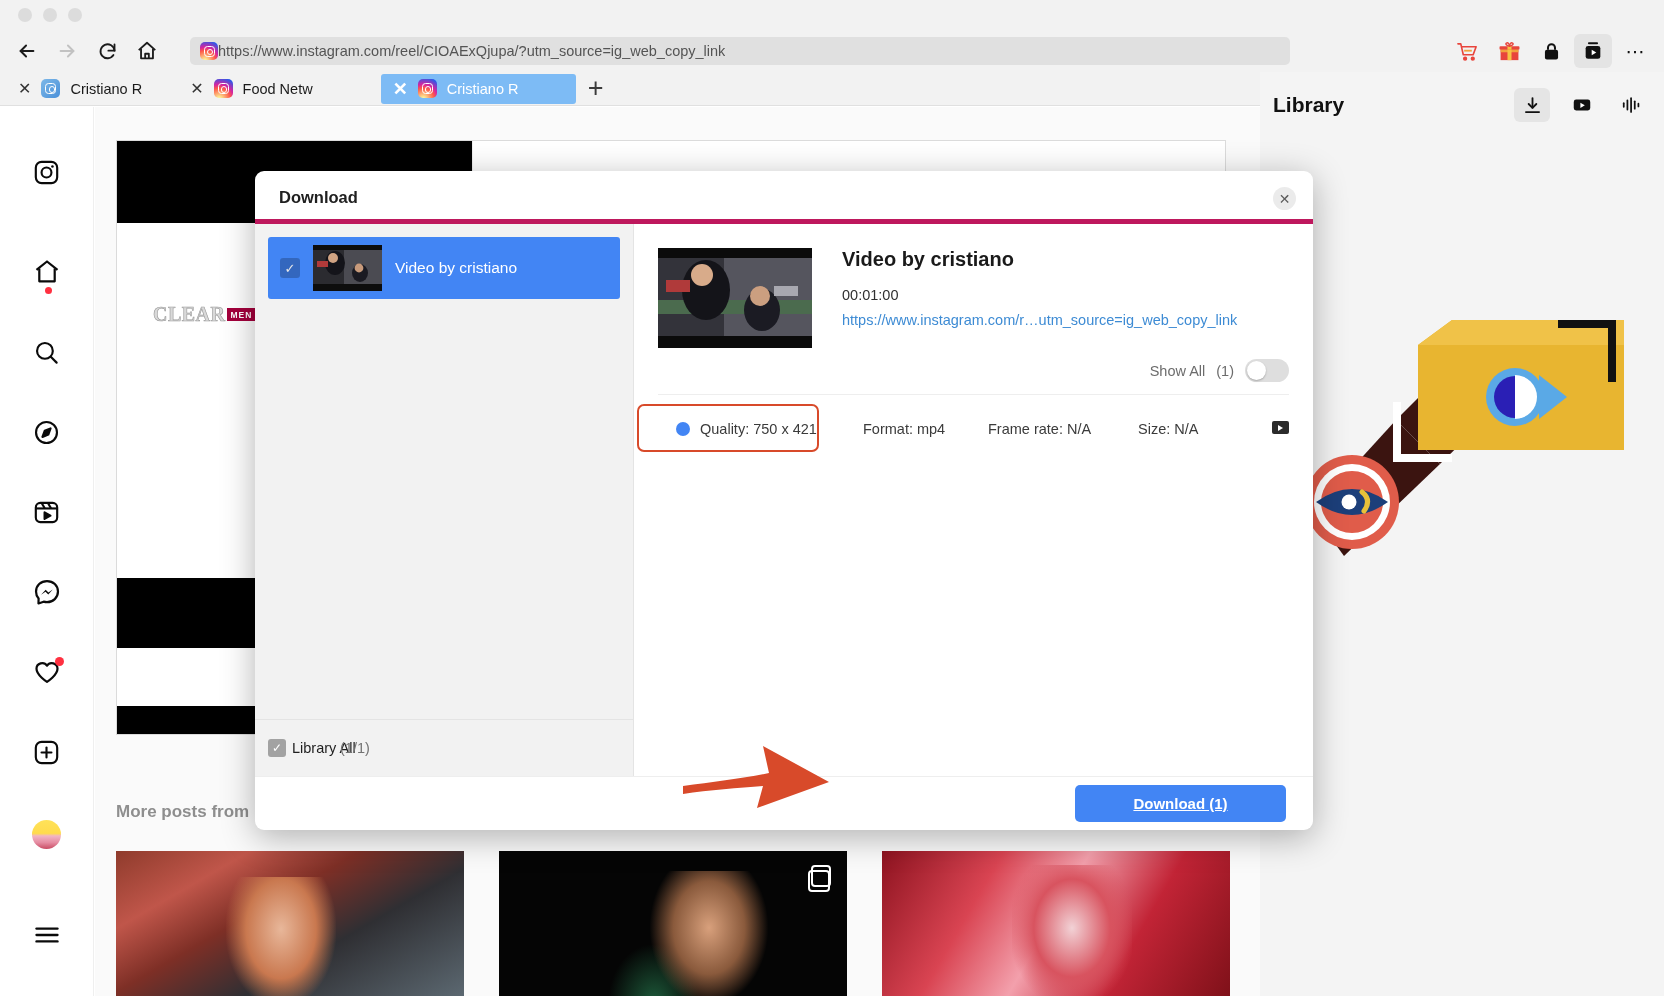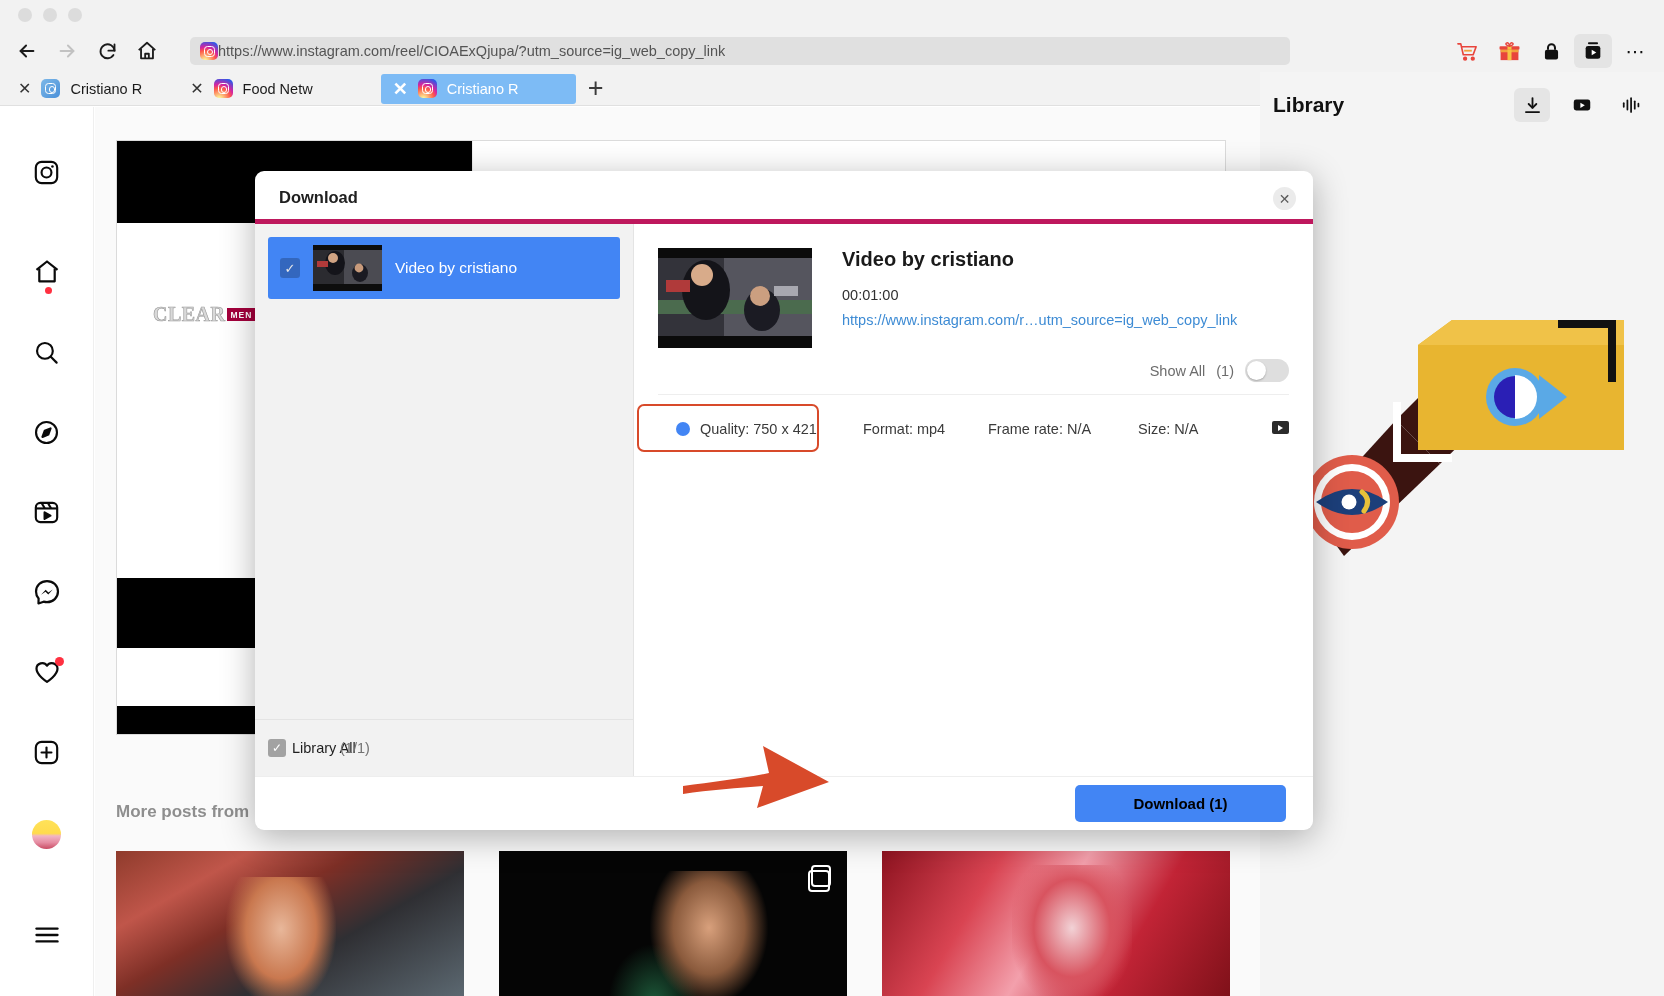--- a/index.html
+++ b/index.html
@@ -240,21 +240,21 @@
   }
   .play-chip::after { content:""; border-left: 5px solid #fff; border-top: 3.5px solid transparent; border-bottom: 3.5px solid transparent; }
 
   .modal-foot {
     position: relative; height: 53px; border-top: 1px solid #eeeeee;
     display: flex; align-items: center; justify-content: flex-end;
     padding-right: 27px; gap: 26px;
   }
   .btn { width: 211px; height: 37px; border-radius: 5px; font-size: 15px; font-weight: bold;
          display: flex; align-items: center; justify-content: center; border: none; }
-  .btn-primary { background: #4285f4; color: #000000; }
+  .btn-primary { background: #4285f4; color: #ffffff; text-decoration: underline; }
   .btn-secondary { background: #e7e7e7; color: #1b1b1b; }
 
   .arrow-anno { position: absolute; left: 683px; top: 742px; width: 148px; height: 72px; }
 </style>
 </head>
 <body>
 
 <div id="app">
 
   <div class="titlebar">

